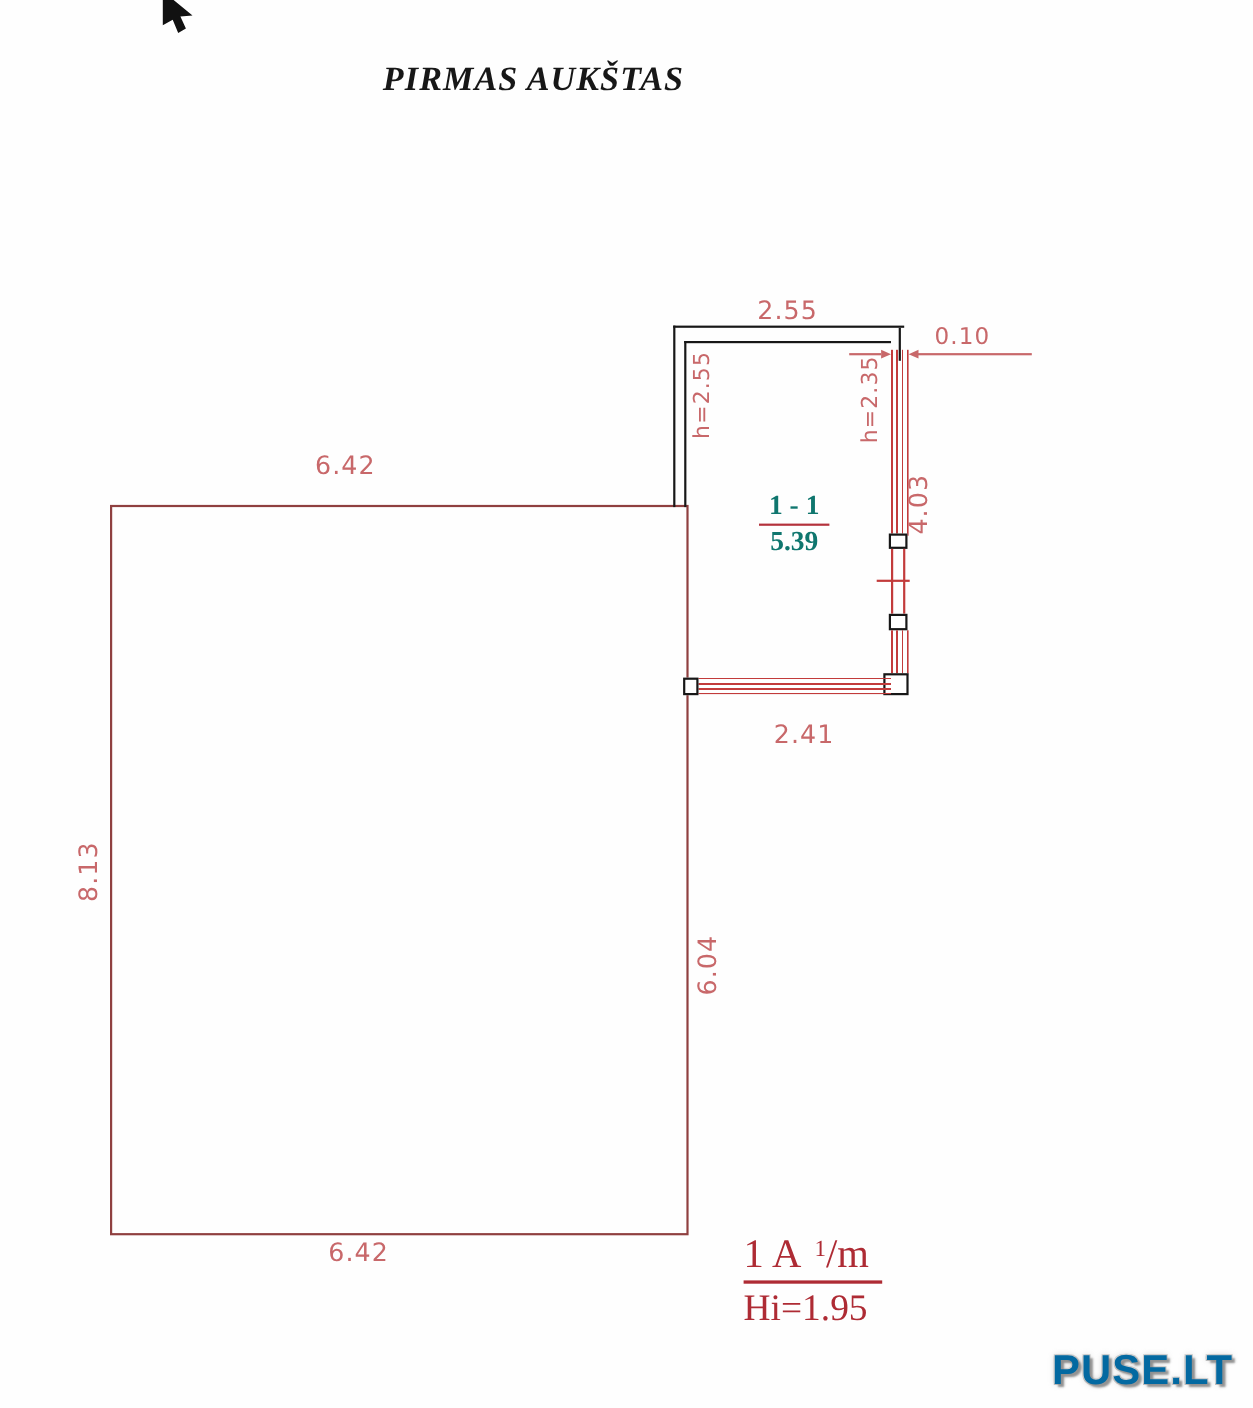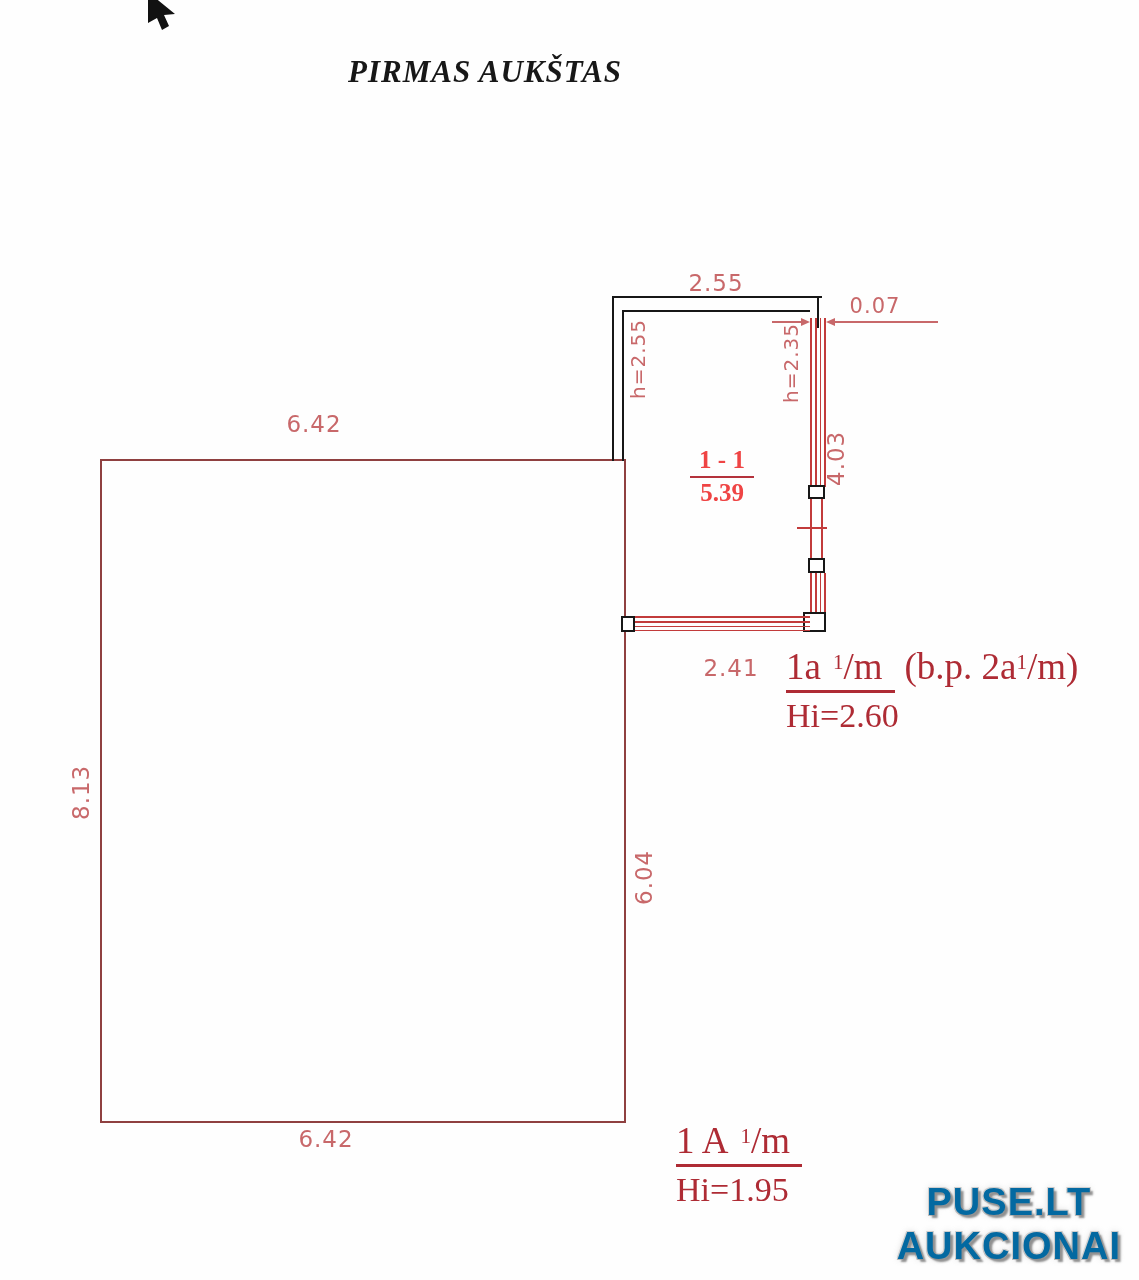--- a/index.html
+++ b/index.html
@@ -45,21 +45,21 @@
     font-style:italic;
   }
 
   .main-outline {
     position:absolute; left:100px; top:459px; width:526px; height:664px;
     border:2px solid #8f4040; box-sizing:border-box; background:transparent;
   }
 
   .room-label {
     position:absolute; left:666px; top:446px; width:112px; text-align:center;
-    color:#ef4444; font-family:"Liberation Serif", serif; font-weight:700;
+    color:#0f766e; font-family:"Liberation Serif", serif; font-weight:700;
     font-size:25px; line-height:1.1;
   }
   .room-label .num { display:inline-block; border-bottom:2px solid #b4323c; padding:0 9px 2px; }
   .room-label .area { margin-top:1px; }
 
   .note { position:absolute; color:#ae2b34; font-family:"Liberation Serif", serif; white-space:nowrap; }
   .note .l1 { font-size:37px; line-height:1.05; }
   .note .l2 { font-size:34px; line-height:1.05; margin-top:5px; }
   .note .u  { display:inline-block; border-bottom:3px solid #ae2b34; padding:0 12px 3px 0; }
   .note sup { font-size:21px; vertical-align:10px; }
@@ -104,50 +104,43 @@
   <div class="vwall" style="left:810px; top:573px; width:16px; height:41px;"></div>
   <div class="blk" style="left:803px; top:612px; width:23px; height:20px;"></div>
 
   <div class="hwall" style="left:634px; top:616px; width:176px; height:15px;"></div>
   <div class="blk" style="left:621px; top:616px; width:14px; height:16px;"></div>
 
   <div class="dimline" style="left:772px; top:321px; width:29px; height:2px;"></div>
   <div class="arr-r" style="left:801px; top:318px;"></div>
   <div class="arr-l" style="left:826px; top:318px;"></div>
   <div class="dimline" style="left:834px; top:321px; width:104px; height:2px;"></div>
-  <div class="dim" style="left:843px; top:294px; width:64px; font-size:21px;">0.07</div>
+  <div class="dim" style="left:843px; top:294px; width:64px; font-size:21px;">0.10</div>
 
   <div class="dim" style="left:684px; top:270px; width:64px;">2.55</div>
   <div class="dim" style="left:697px; top:636px; width:68px;margin-top:19px;">2.41</div>
   <div class="dim vtext" style="left:822px; top:424px; width:28px; height:68px;">4.03</div>
   <div class="dim vtext" style="left:625px; top:320px; width:25px; height:78px; font-size:20px;">h=2.55</div>
   <div class="dim vtext" style="left:778px; top:323px; width:25px; height:80px; font-size:20px;">h=2.35</div>
 
   <div class="dim" style="left:281px; top:411px; width:66px;">6.42</div>
   <div class="dim" style="left:294px; top:1126px; width:64px;">6.42</div>
   <div class="dim vtext" style="left:66px; top:758px; width:30px; height:68px;">8.13</div>
   <div class="dim vtext" style="left:629px; top:843px; width:30px; height:68px;">6.04</div>
 
   <div class="room-label">
     <div><span class="num">1 - 1</span></div>
     <div class="area">5.39</div>
   </div>
 
-  <div class="note" style="left:786px; top:648px;">
-    <div class="l1">
-      <span class="u"><span>1a</span><sup class="gap">1</sup><span>/m</span></span><span class="tail"><span>(b.p. 2a</span><sup>1</sup><span>/m)</span></span>
-    </div>
-    <div class="l2">Hi=2.60</div>
-  </div>
 
   <div class="note" style="left:676px; top:1122px;">
     <div class="l1">
       <span class="u"><span>1 A</span><sup class="gap">1</sup><span>/m</span></span>
     </div>
     <div class="l2">Hi=1.95</div>
   </div>
 
   <div class="wm">
     <div>PUSE.LT</div>
-    <div>AUKCIONAI</div>
   </div>
 
 </div>
 
 </body></html>

